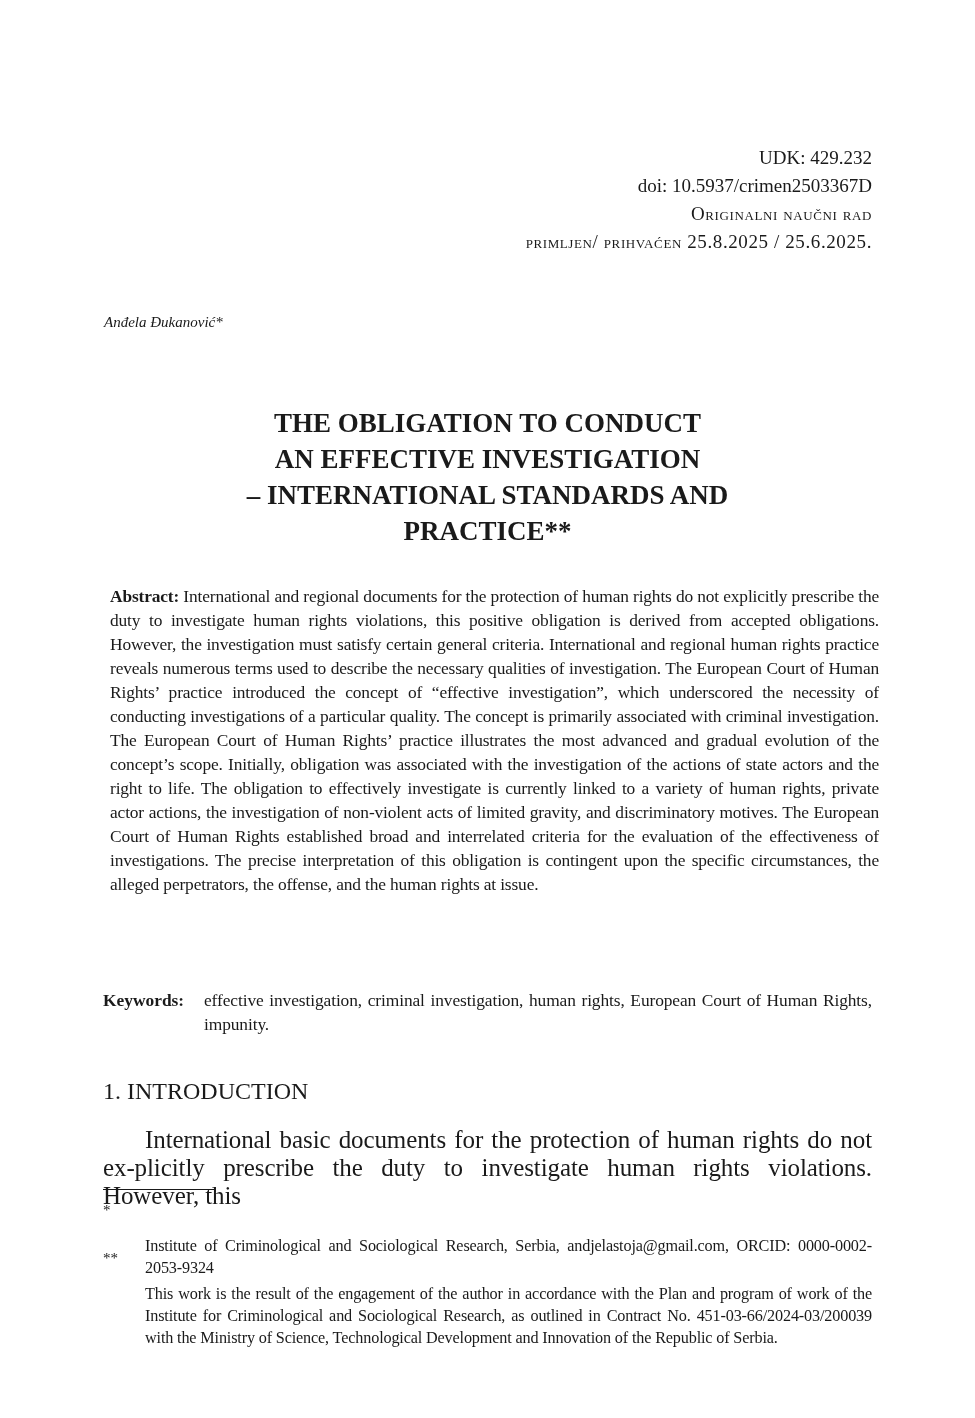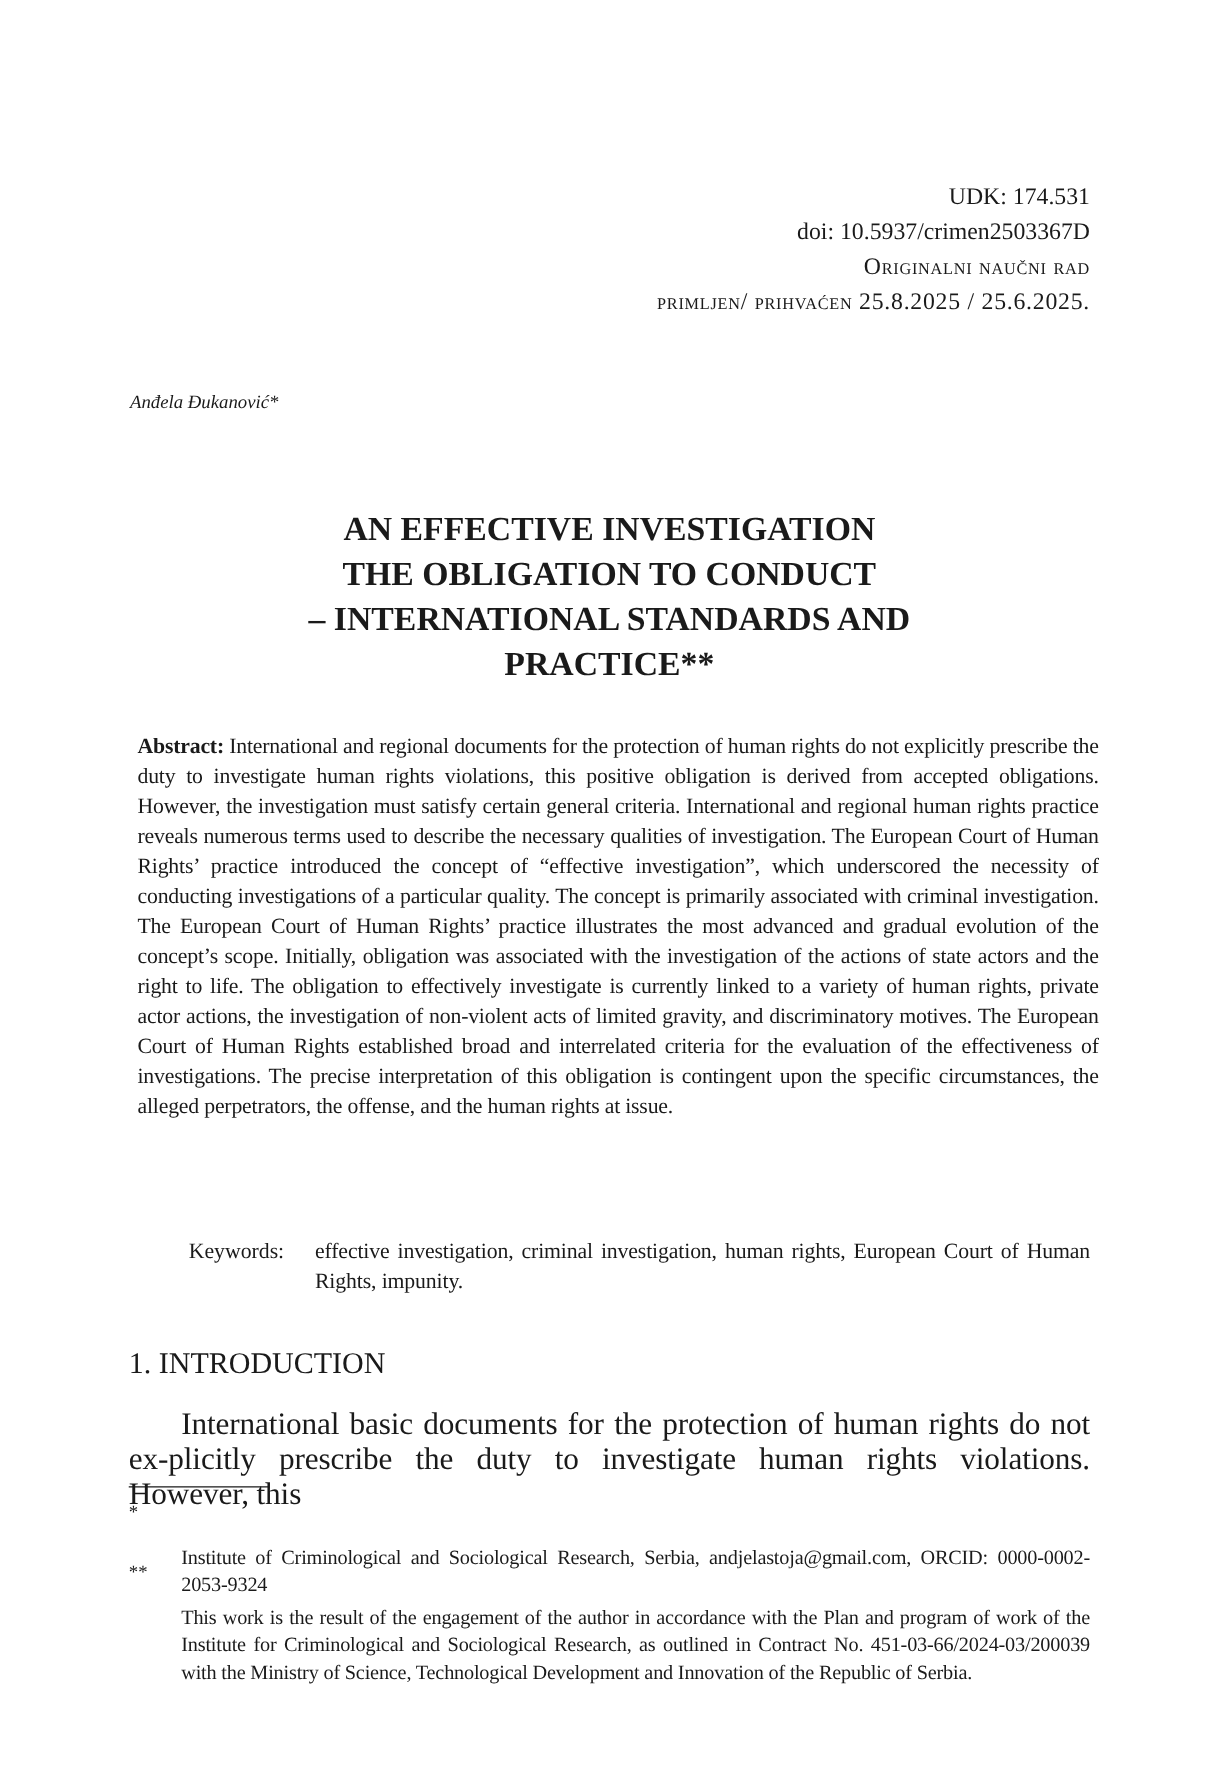--- a/index.html
+++ b/index.html
@@ -63,24 +63,23 @@
     .keywords {
       position: absolute;
       left: 103px;
       width: 769px;
       top: 988px;
       font-size: 17.4px;
       line-height: 24px;
       display: flex;
     }
     .keywords-label {
-      font-weight: normal;
+      font-weight: bold;
       width: 101px;
       flex: none;
-      margin-left: 48px;
     }
     .keywords-text {
       flex: 1;
       text-align: justify;
       letter-spacing: -0.1px;
     }
     .section-heading {
       position: absolute;
       left: 103px;
       width: 769px;
@@ -129,33 +128,33 @@
       letter-spacing: -0.15px;
       margin-top: 36px;
     }
   </style>
 </head>
 <body>
 
 <div class="page">
 
   <div class="meta-block">
-    <span class="meta-line">UDK: 174.531</span>
+    <span class="meta-line">UDK: 429.232</span>
     <span class="meta-line">doi: 10.5937/crimen2503367D</span>
     <span class="meta-line smallcaps">Originalni naučni rad</span>
     <span class="meta-line smallcaps">primljen/ prihvaćen 25.8.2025 / 25.6.2025.</span>
   </div>
 
   <div class="author">
     <span>Anđela Đukanović</span><span>*</span>
   </div>
 
   <h1 class="title" style="margin:0;">
+    <span class="title-line">THE OBLIGATION TO CONDUCT</span>
     <span class="title-line">AN EFFECTIVE INVESTIGATION</span>
-    <span class="title-line">THE OBLIGATION TO CONDUCT</span>
     <span class="title-line">– INTERNATIONAL STANDARDS AND</span>
     <span class="title-line">PRACTICE**</span>
   </h1>
 
   <div class="abstract">
     <span class="abstract-label">Abstract:</span><span> International and regional documents for the protection of human rights do not explicitly prescribe the duty to investigate human rights violations, this positive obligation is derived from accepted obligations. However, the investigation must satisfy certain general criteria. International and regional human rights practice reveals numerous terms used to describe the necessary qualities of investigation. The European Court of Human Rights’ practice introduced the concept of “effective investigation”, which underscored the necessity of conducting investigations of a particular quality. The concept is primarily associated with criminal investigation. The European Court of Human Rights’ practice illustrates the most advanced and gradual evolution of the concept’s scope. Initially, obligation was associated with the investigation of the actions of state actors and the right to life. The obligation to effectively investigate is currently linked to a variety of human rights, private actor actions, the investigation of non-violent acts of limited gravity, and discriminatory motives. The European Court of Human Rights established broad and interrelated criteria for the evaluation of the effectiveness of investigations. The precise interpretation of this obligation is contingent upon the specific circumstances, the alleged perpetrators, the offense, and the human rights at issue.</span>
   </div>
 
   <div class="keywords">
     <span class="keywords-label">Keywords:</span>

